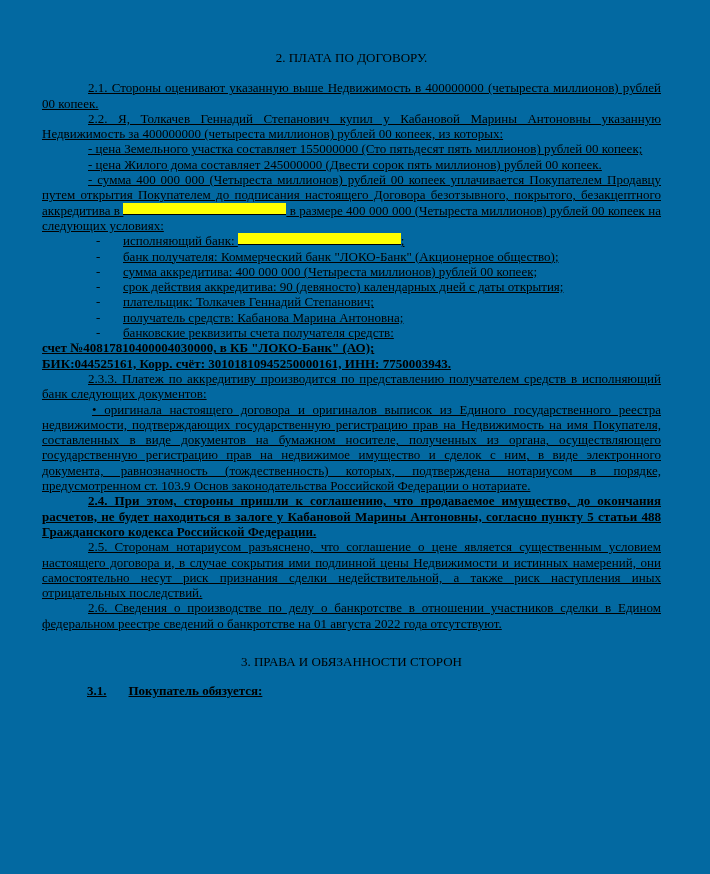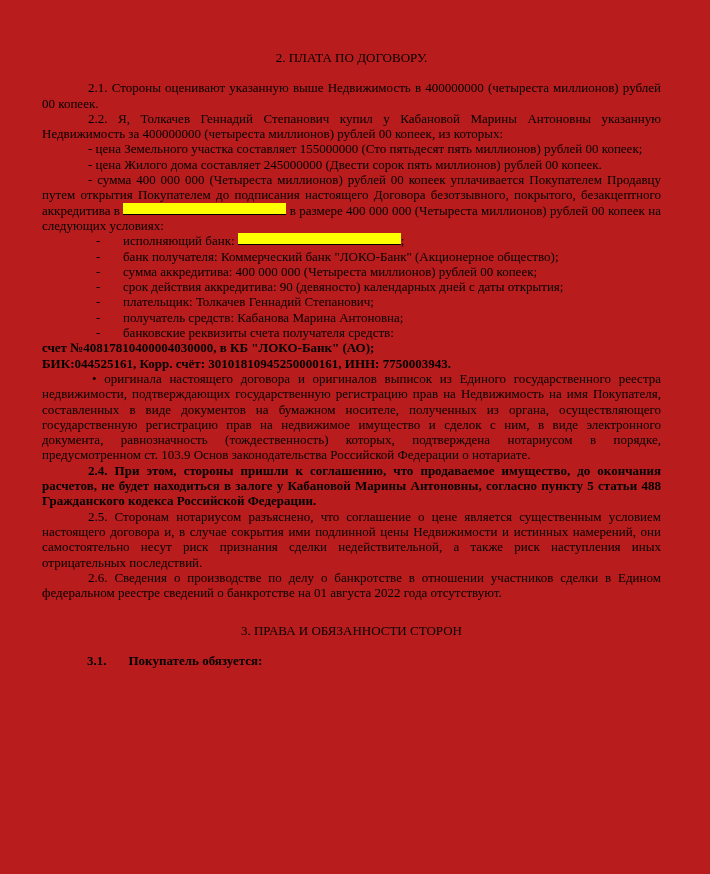--- a/index.html
+++ b/index.html
@@ -9,29 +9,29 @@
     overflow: hidden;
   }
   .page {
     box-sizing: border-box;
     width: 710px; height: 874px;
     padding: 50px 49px 0 42px;
     font-family: "Liberation Serif", "DejaVu Serif", serif;
     font-size: 13px;
     line-height: 15.3px;
     color: #000000;
-    background: #b91c1c;
+    background: #0369a1;
   }
   .title {
     text-align: center;
     font-weight: normal;
     font-size: 13px;
     margin: 0 0 15px 0;
   }
-  .para { margin: 0; text-align: justify; text-indent: 46px; }
+  .para { margin: 0; text-align: justify; text-indent: 46px; text-decoration: underline; }
   .para.noindent { text-indent: 0; }
   .para.list {
     text-indent: 0; text-align: left;
     position: relative; padding-left: 81px;
   }
   .para.list .dash { position: absolute; left: 54px; }
   .para.bullet { text-indent: 50px; }
   .bold { font-weight: bold; }
   .blank {
     display: inline-block;
@@ -64,20 +64,21 @@
       <div class="para p"><span>- сумма 400 000 000 (Четыреста миллионов) рублей 00 копеек уплачивается Покупателем Продавцу путем открытия Покупателем до подписания настоящего Договора безотзывного, покрытого, безакцептного аккредитива в </span><span class="blank"></span><span> в размере 400 000 000 (Четыреста миллионов) рублей 00 копеек на следующих условиях:</span></div>
       <div class="para list"><span class="dash">-</span><span>исполняющий банк: </span><span class="blank"></span><span>;</span></div>
       <div class="para list"><span class="dash">-</span><span>банк получателя: Коммерческий банк "ЛОКО-Банк" (Акционерное общество);</span></div>
       <div class="para list"><span class="dash">-</span><span>сумма аккредитива: 400 000 000 (Четыреста миллионов) рублей 00 копеек;</span></div>
       <div class="para list"><span class="dash">-</span><span>срок действия аккредитива: 90 (девяносто) календарных дней с даты открытия;</span></div>
       <div class="para list"><span class="dash">-</span><span>плательщик: Толкачев Геннадий Степанович;</span></div>
       <div class="para list"><span class="dash">-</span><span>получатель средств: Кабанова Марина Антоновна;</span></div>
       <div class="para list"><span class="dash">-</span><span>банковские реквизиты счета получателя средств:</span></div>
       <div class="para noindent bold"><span>счет №40817810400004030000, в КБ "ЛОКО-Банк" (АО);</span></div>
       <div class="para noindent bold"><span>БИК:044525161, Корр. счёт: 30101810945250000161, ИНН: 7750003943.</span></div>
+      <div class="para p"><span>2.3.3. Платеж по аккредитиву производится по представлению получателем средств в исполняющий банк следующих документов:</span></div>
       <div class="para bullet"><span>• оригинала настоящего договора и оригиналов выписок из Единого государственного реестра недвижимости, подтверждающих государственную регистрацию прав на Недвижимость на имя Покупателя, составленных в виде документов на бумажном носителе, полученных из органа, осуществляющего государственную регистрацию прав на недвижимое имущество и сделок с ним, в виде электронного документа, равнозначность (тождественность) которых, подтверждена нотариусом в порядке, предусмотренном ст. 103.9 Основ законодательства Российской Федерации о нотариате.</span></div>
       <div class="para p bold"><span>2.4. При этом, стороны пришли к соглашению, что продаваемое имущество, до окончания расчетов, не будет находиться в залоге у Кабановой Марины Антоновны, согласно пункту 5 статьи 488 Гражданского кодекса Российской Федерации.</span></div>
       <div class="para p"><span>2.5. Сторонам нотариусом разъяснено, что соглашение о цене является существенным условием настоящего договора и, в случае сокрытия ими подлинной цены Недвижимости и истинных намерений, они самостоятельно несут риск признания сделки недействительной, а также риск наступления иных отрицательных последствий.</span></div>
       <div class="para p"><span>2.6. Сведения о производстве по делу о банкротстве в отношении участников сделки в Едином федеральном реестре сведений о банкротстве на 01 августа 2022 года отсутствуют.</span></div>
     </div>
 
   <div class="heading3">3. ПРАВА И ОБЯЗАННОСТИ СТОРОН</div>
 
   <div class="para p31 bold">
     <span>3.1.</span><span class="tab"></span><span>Покупатель обязуется:</span>

